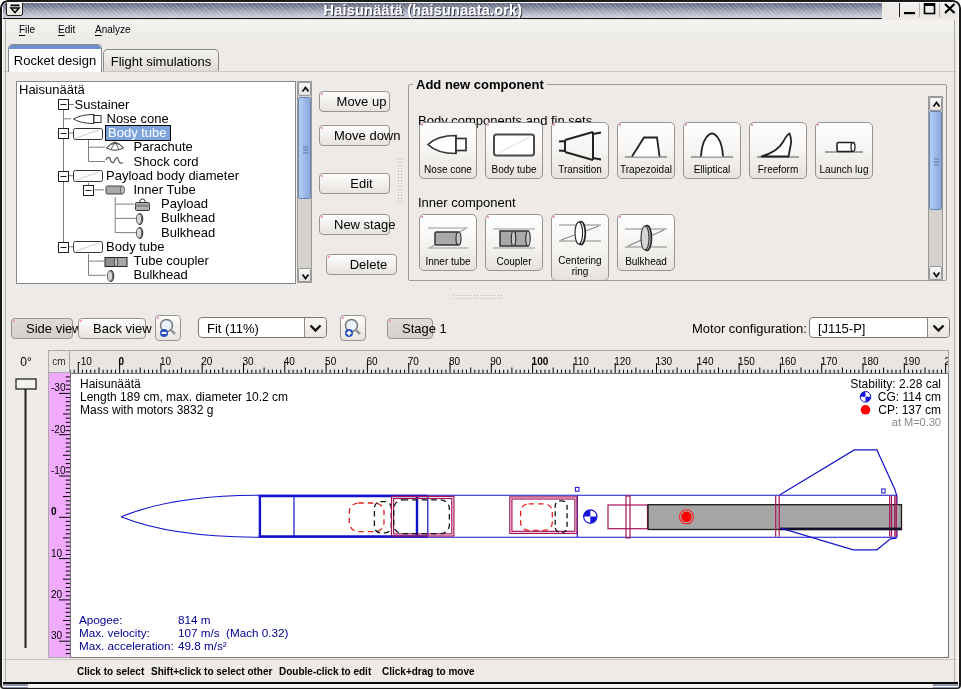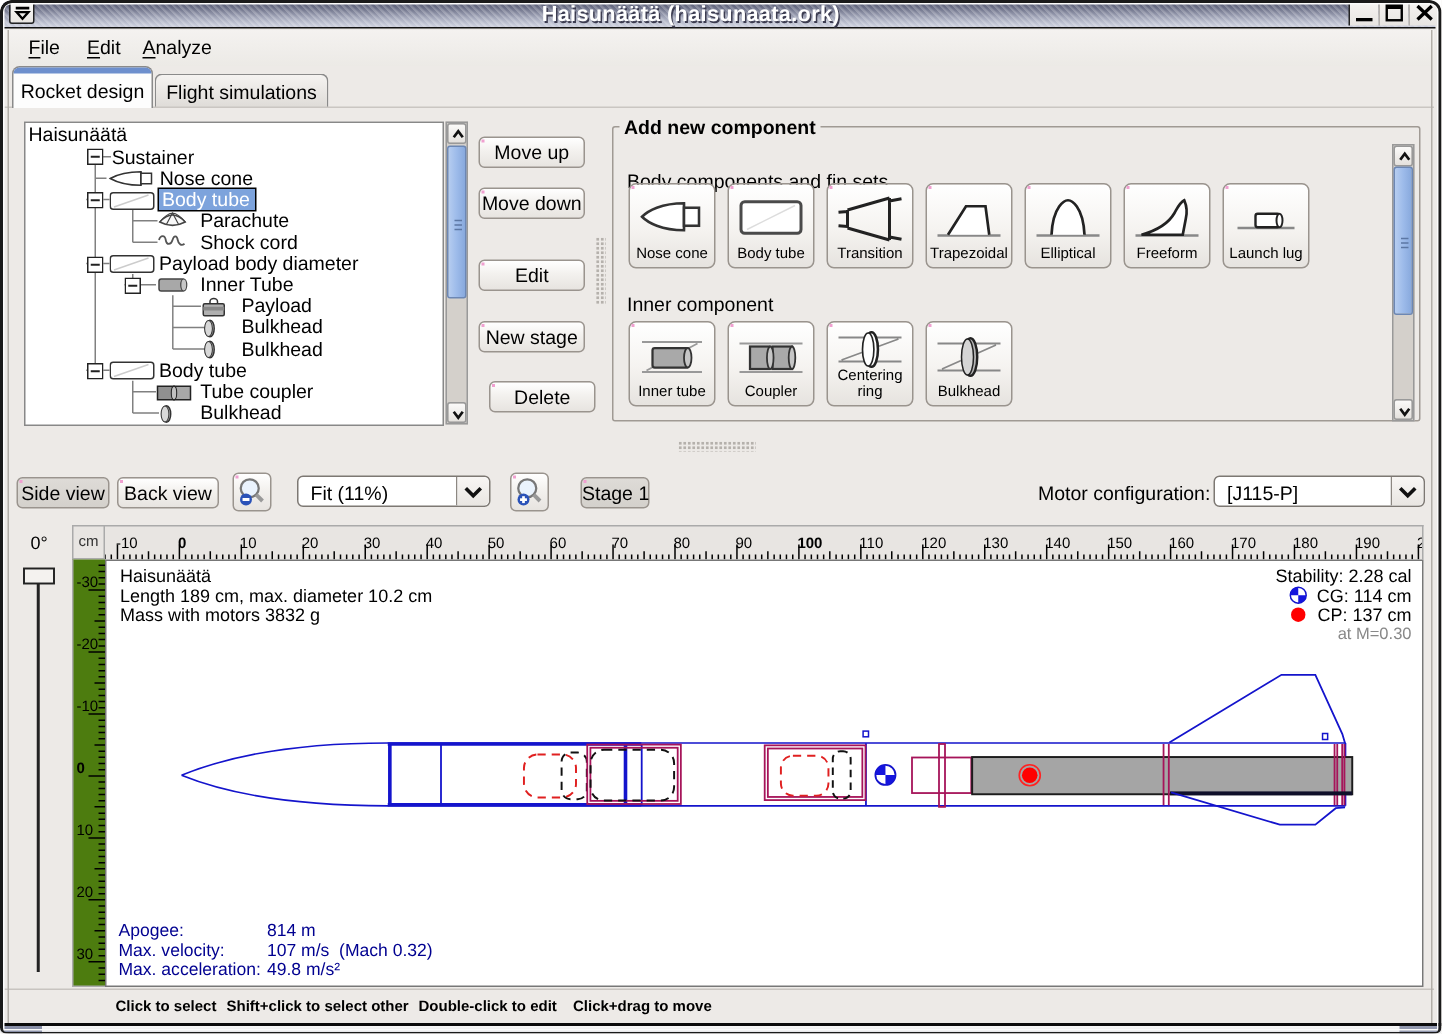--- a/index.html
+++ b/index.html
@@ -2,46 +2,46 @@
 <html><head>
 <meta charset="utf-8">
 <style>
 * { margin:0; padding:0; box-sizing:border-box; }
 html,body { width:961px; height:689px; font-family:"Liberation Sans",sans-serif; background:#fff; }
 #win { position:absolute; left:0; top:0; width:961px; height:689px; background:#edeae7;
   border-radius:8px 8px 2px 2px; overflow:hidden; }
 #winborder { position:absolute; left:0; top:0; width:961px; height:689px; border:2px solid #1a1a1a; border-bottom-width:1px; border-radius:8px 8px 4px 4px; z-index:60; pointer-events:none; }
 #winlight { position:absolute; left:2px; top:2px; right:2px; bottom:2px; border:1px solid #fcfcfc; border-radius:5px 5px 0 0; pointer-events:none; z-index:50;}
 
-#titlebar { position:absolute; left:2px; top:1px; width:955px; height:18px;
+#titlebar { position:absolute; left:2px; top:1px; width:880px; height:18px;
   background:linear-gradient(180deg,#545870 0%,#70748b 28%,#a2a6b9 62%,#c6cad8 92%,#c9ccda 100%);
   border-bottom:1px solid #111; }
 #titlebar .hatch { position:absolute; inset:0;
   background:repeating-linear-gradient(45deg, rgba(255,255,255,0.20) 0px, rgba(255,255,255,0.20) 1px, rgba(255,255,255,0.0) 2px, rgba(255,255,255,0.0) 3.2px); }
 #title-text { position:absolute; left:24px; right:62px; top:1px; text-align:center; color:#fff; font-size:14.5px; font-weight:bold; letter-spacing:0.2px; text-shadow:1px 1px 0 #3c3c50; }
 #sysicon { position:absolute; left:6px; top:0px; width:17px; height:16px; background:linear-gradient(#fbfaf9,#e8e5e1); border:1px solid #222; border-radius:2px; z-index:5;}
 #sysicon svg { position:absolute; left:2px; top:2px; }
 #caption-btns { position:absolute; right:2px; top:0px; height:17px; display:flex; z-index:5; }
 .cbtn { width:20px; height:17px; background:linear-gradient(#f6f4f2,#e8e5e2); border-left:1px solid #b6b2ae; position:relative; }
 .cbtn:first-child { border-left:1px solid #222; }
 .cbtn svg { position:absolute; left:3px; top:2px; }
 
-#menubar { position:absolute; left:3px; top:20px; width:953px; height:24px; background:linear-gradient(#f4f2f0,#eceae6); font-size:13px; color:#000; }
+#menubar { position:absolute; left:3px; top:20px; width:953px; height:24px; background:linear-gradient(#f4f2f0,#eceae6); font-size:10px; color:#000; }
 .mitem { position:absolute; top:4px; }
 .mitem u { text-decoration:underline; text-underline-offset:2px; }
 
 #tabbar { position:absolute; left:3px; top:44px; width:953px; height:28px; }
 #tab-active { position:absolute; left:5px; top:0px; width:94px; height:28px; background:#fdfdfd; border:1px solid #8a8a8a; border-bottom:none; border-radius:5px 5px 0 0; z-index:3;}
 #tab-active .blue { position:absolute; left:0px; top:0px; right:0px; height:4px; background:#6d8fcd; border-radius:4px 4px 0 0; }
 #tab-active .lbl { position:absolute; left:0; right:0; top:8px; text-align:center; font-size:13px; }
 #tab-inactive { position:absolute; left:100px; top:5px; width:116px; height:23px; background:linear-gradient(#f5f3f1,#dedbd7); border:1px solid #8a8a8a; border-bottom:none; border-radius:5px 5px 0 0; }
 #tab-inactive .lbl { position:absolute; left:0; right:0; top:4px; text-align:center; font-size:13px; }
 #tabline { position:absolute; left:3px; top:71px; width:953px; height:1px; background:#cac6c2; }
 
-.btn { position:absolute; background:linear-gradient(#ffffff,#f3f1ee 45%,#e7e4e0); border:1px solid #9a948e; border-radius:4px; text-align:center; font-size:13px; color:#000; white-space:nowrap; }
+.btn { position:absolute; background:linear-gradient(#ffffff,#f3f1ee 45%,#e7e4e0); border:1px solid #9a948e; border-radius:4px; text-align:center; font-size:13px; color:#000; white-space:nowrap;padding-left:14px; }
 .btn .dot, .cbtnx { }
 .dot { position:absolute; left:1px; top:1px; width:2px; height:2px; background:#f0a0d0; }
 
 #treepanel { position:absolute; left:16px; top:81px; width:280px; height:203px; background:#fff; border:1px solid #888; }
 #treescroll { position:absolute; left:297px; top:81px; width:15px; height:202px; background:#d4d0cb; border:1px solid #999; }
 .sbtn { position:absolute; left:0px; width:13px; height:14px; background:linear-gradient(#fbfaf9,#e4e1dd); border:1px solid #999; border-radius:2px; }
 .sthumb { position:absolute; left:0px; width:13px; background:linear-gradient(90deg,#b6cdf0,#9dbbea 50%,#88a9dd); border:1px solid #6c87b4; border-radius:2px; }
 .treerow { position:absolute; white-space:nowrap; font-size:13px; height:14px; line-height:14px; }
 .tsel { background:#7da3dc; outline:1.5px solid #000; color:#fff; }
 
@@ -55,21 +55,21 @@
 
 .vdots { position:absolute; width:7px; background-image:radial-gradient(#b5b1ac 1px, transparent 1px); background-size:3px 3px; }
 .hdots { position:absolute; height:7px; background-image:radial-gradient(#b5b1ac 1px, transparent 1px); background-size:3px 3px; }
 .combo { position:absolute; background:#fff; border:1px solid #7d7873; border-radius:4px; font-size:13px; }
 .combo .txt { position:absolute; left:8px; top:2.5px; }
 .combo .arr { position:absolute; right:0px; top:0px; bottom:0px; width:22px; border-left:1px solid #8d8882; background:linear-gradient(#f8f6f4,#e9e6e2); border-radius:0 4px 4px 0; }
 .combo .arr svg { position:absolute; left:5px; top:7px; }
 
 #cmbox { position:absolute; left:48px; top:350px; width:22px; height:23px; background:#e8e5e2; border:1px solid #aaa; font-size:10px; color:#333; text-align:center; line-height:22px;}
 #hruler { position:absolute; left:70px; top:350px; width:879px; height:23px; background:#e8e5e2; border-top:1px solid #aaa; border-right:1px solid #aaa; overflow:hidden;}
-#vruler { position:absolute; left:48px; top:373px; width:22px; height:285px; background:#4d7c0f; border-left:1px solid #aaa; border-bottom:1px solid #aaa; overflow:hidden; }
+#vruler { position:absolute; left:48px; top:373px; width:22px; height:285px; background:#f0abfc; border-left:1px solid #aaa; border-bottom:1px solid #aaa; overflow:hidden; }
 #rotlabel { position:absolute; left:13px; top:355px; width:26px; height:17px; font-size:12px; text-align:center; }
 #canvas { position:absolute; left:70px; top:373px; width:879px; height:285px; background:#fff; border:1px solid #777; }
 #statusbar { position:absolute; left:3px; top:659px; width:953px; height:23px; border-top:1px solid #c8c4c0; font-size:10px; font-weight:bold; }
 #bottomstrip { position:absolute; left:0px; top:682px; width:961px; height:7px; background:linear-gradient(#fafafa,#e0e0e4); border-top:2px solid #0c0c0c; }
 .blue { color:#000080; }
 </style>
 </head>
 <body>
 <div id="win">
   <div id="titlebar">
@@ -324,21 +324,21 @@
       <div class="dot"></div>
       <svg width="46" height="34">
         <path d="M2 9 L44 9 M2 28 L44 28" stroke="#999" stroke-width="1.2"></path>
         <rect x="9" y="11" width="13" height="15" fill="#a9a9a9" stroke="#333" stroke-width="1.5"></rect>
         <rect x="24" y="11" width="13" height="15" fill="#a9a9a9" stroke="#333" stroke-width="1.5"></rect>
         <ellipse cx="22.5" cy="18.5" rx="2.2" ry="7.5" fill="#c6c6c6" stroke="#333" stroke-width="1.2"></ellipse>
         <ellipse cx="37" cy="18.5" rx="2.2" ry="7.5" fill="#c6c6c6" stroke="#333" stroke-width="1.2"></ellipse>
       </svg>
       <div class="lbl">Coupler</div>
     </div>
-    <div class="cbtn2" style="left:551px; top:214px; height:57px;">
+    <div class="cbtn2" style="left:551px; top:214px; height:67px;">
       <div class="dot"></div>
       <svg width="46" height="28" style="top:4px">
         <path d="M2 6 L44 6 M2 22 L44 22 M4 21 L42 7" stroke="#888" stroke-width="1.2"></path>
         <ellipse cx="24" cy="14" rx="4.3" ry="11.5" fill="#fff" stroke="#222" stroke-width="1.7"></ellipse>
         <ellipse cx="21.8" cy="14" rx="3.8" ry="11" fill="#fff" stroke="#222" stroke-width="1.1"></ellipse>
       </svg>
       <div class="lbl">Centering<br>ring</div>
     </div>
     <div class="cbtn2" style="left:617px; top:214px; height:57px;">
       <div class="dot"></div>

